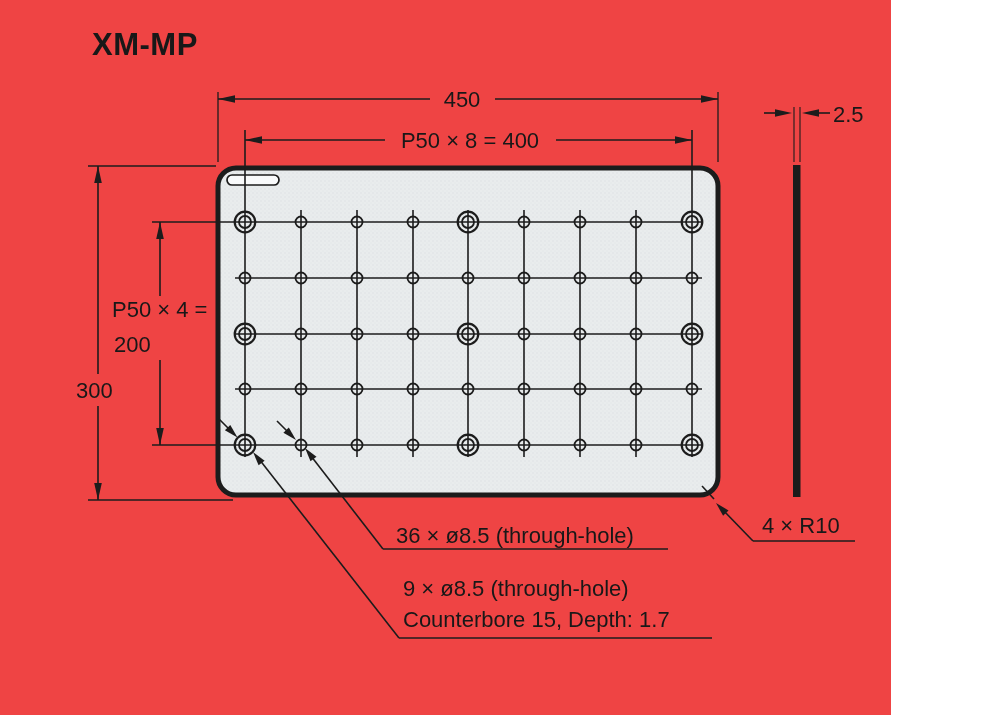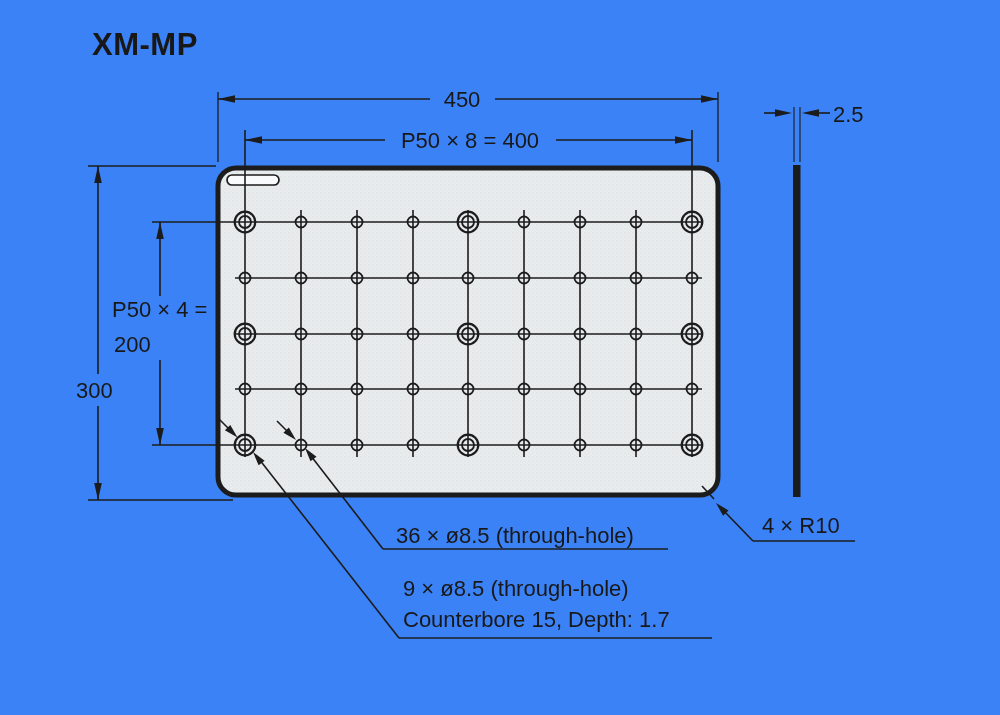--- a/index.html
+++ b/index.html
@@ -1,16 +1,16 @@
 <!DOCTYPE html>
 <html><head>
 <meta charset="utf-8">
 <style>
   html,body{margin:0;padding:0;background:#ffffff;}
-  #stage{position:relative;width:1000px;height:715px;background:#3b82f6;overflow:hidden;
+  #stage{position:relative;width:891px;height:715px;background:#ef4444;overflow:hidden;
          font-family:"Liberation Sans", sans-serif;}
   svg{position:absolute;left:0;top:0;}
   .ln   {stroke:#1c1c1c;stroke-width:1.6;fill:none;}
   .thin {stroke:#1c1c1c;stroke-width:1.3;fill:none;}
   .xthin{stroke:#1c1c1c;stroke-width:1.1;fill:none;}
   .ah   {fill:#1c1c1c;stroke:none;}
   .plate{stroke:#1c1c1c;stroke-width:5;}
   .slot {fill:#f9fafb;stroke:#1c1c1c;stroke-width:1.7;}
   .hole {fill:none;stroke:#1c1c1c;}
   .dimtxt{font-family:"Liberation Sans",sans-serif;font-size:22px;fill:#181818;}

